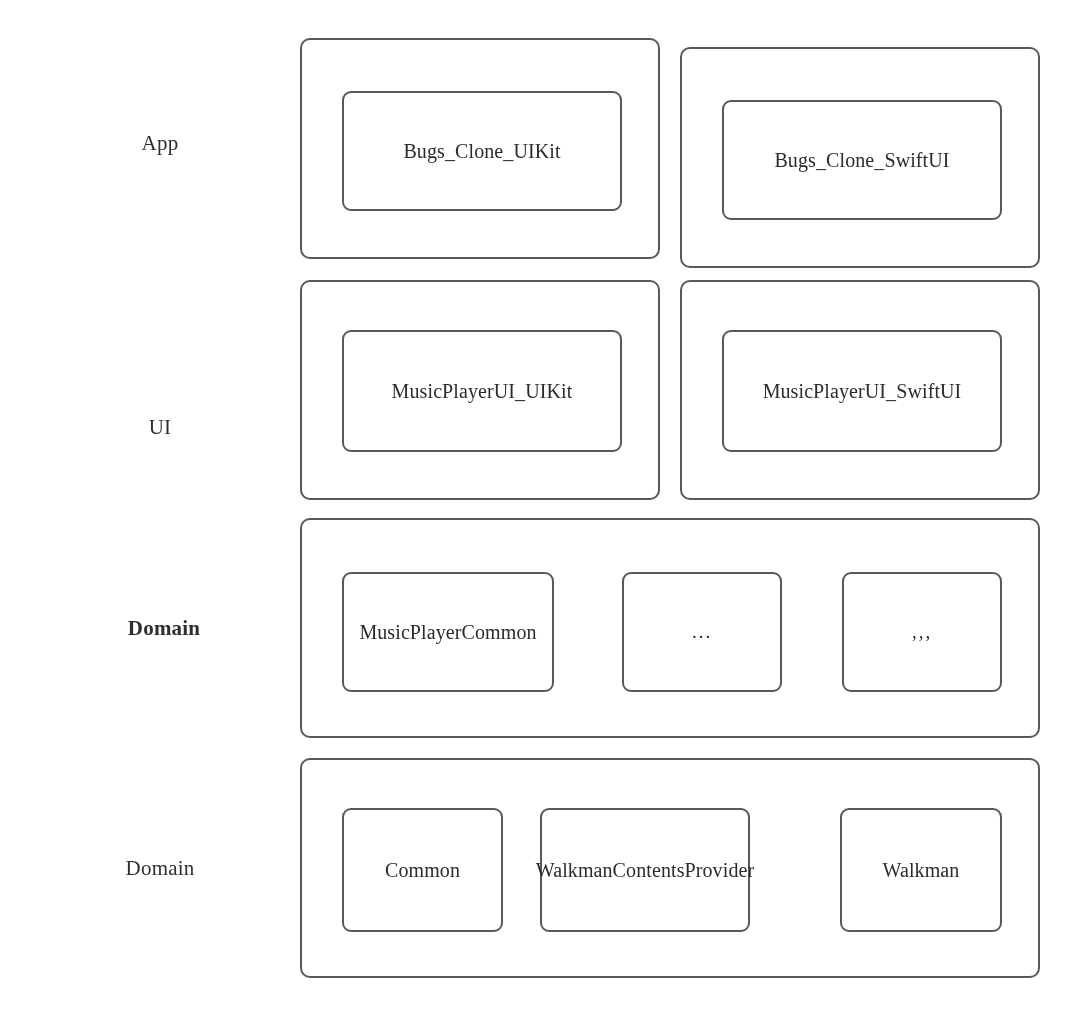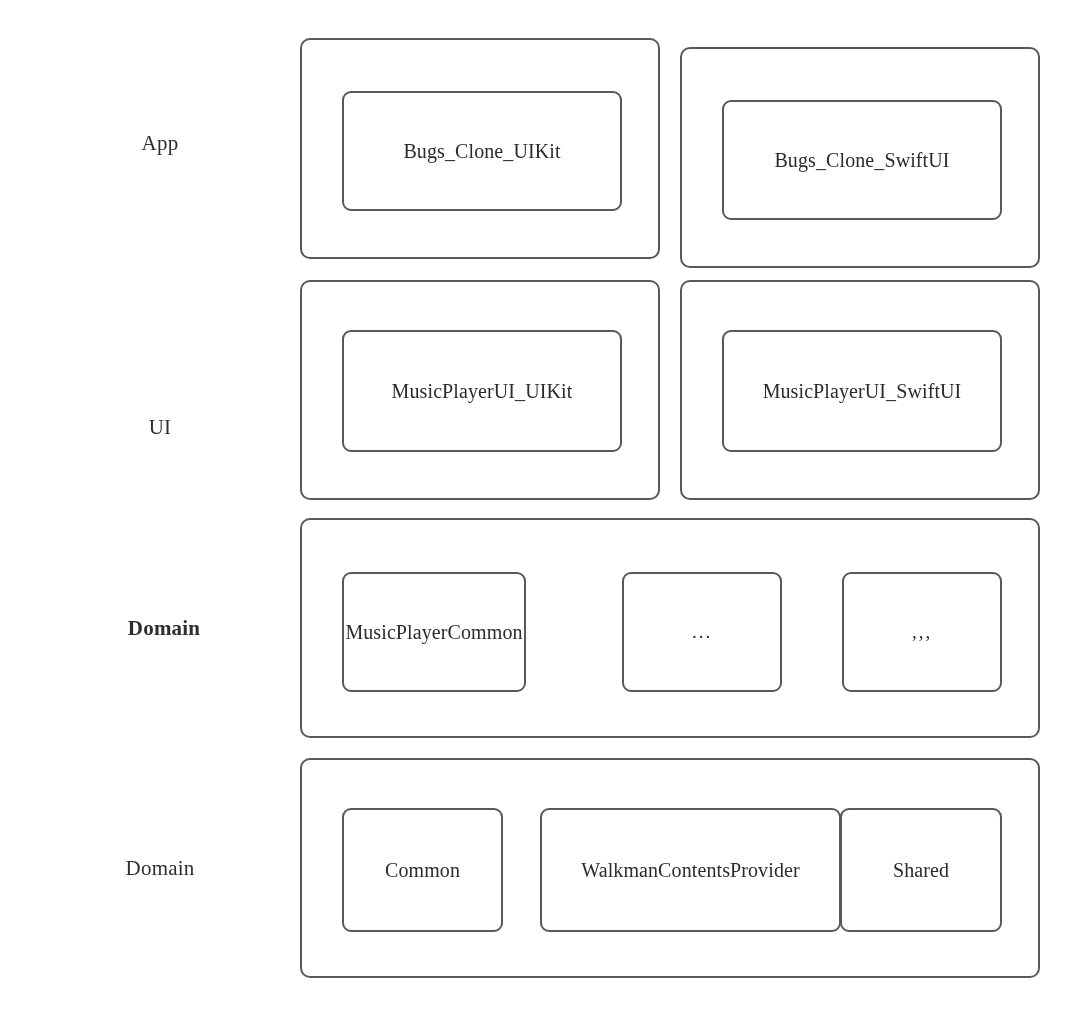--- a/index.html
+++ b/index.html
@@ -104,38 +104,38 @@
 
   <div class="box group-box" style="left:300px; top:280px; width:360px; height:220px;">
     <div class="box module-box" style="left:40px; top:48px; width:280px; height:122px;">
       <span class="module-label">MusicPlayerUI_UIKit</span>
     </div>
   </div>
 
   <div class="row-label" style="left:64px; top:618px;font-weight:bold;">Domain</div>
 
   <div class="box group-box" style="left:300px; top:518px; width:740px; height:220px;">
-    <div class="box module-box" style="left:40px; top:52px; width:184px; height:120px;">
+    <div class="box module-box" style="left:40px; top:52px; width:212px; height:120px;">
       <span class="module-label">MusicPlayerCommon</span>
     </div>
     <div class="box module-box" style="left:320px; top:52px; width:160px; height:120px;">
       <span class="module-label ellipsis-label">...</span>
     </div>
     <div class="box module-box" style="left:540px; top:52px; width:160px; height:120px;">
       <span class="module-label ellipsis-label">,,,</span>
     </div>
   </div>
 
   <div class="row-label" style="left:60px; top:858px;">Domain</div>
 
   <div class="box group-box" style="left:300px; top:758px; width:740px; height:220px;">
     <div class="box module-box" style="left:40px; top:48px; width:161px; height:124px;">
       <span class="module-label">Common</span>
     </div>
-    <div class="box module-box" style="left:238px; top:48px; width:301px; height:124px;justify-content:center;">
+    <div class="box module-box" style="left:238px; top:48px; width:210px; height:124px;justify-content:center;">
       <span class="module-label">WalkmanContentsProvider</span>
     </div>
     <div class="box module-box" style="left:538px; top:48px; width:162px; height:124px;">
-      <span class="module-label">Shared</span>
+      <span class="module-label">Walkman</span>
     </div>
   </div>
 
 </div>
 
 </body></html>

